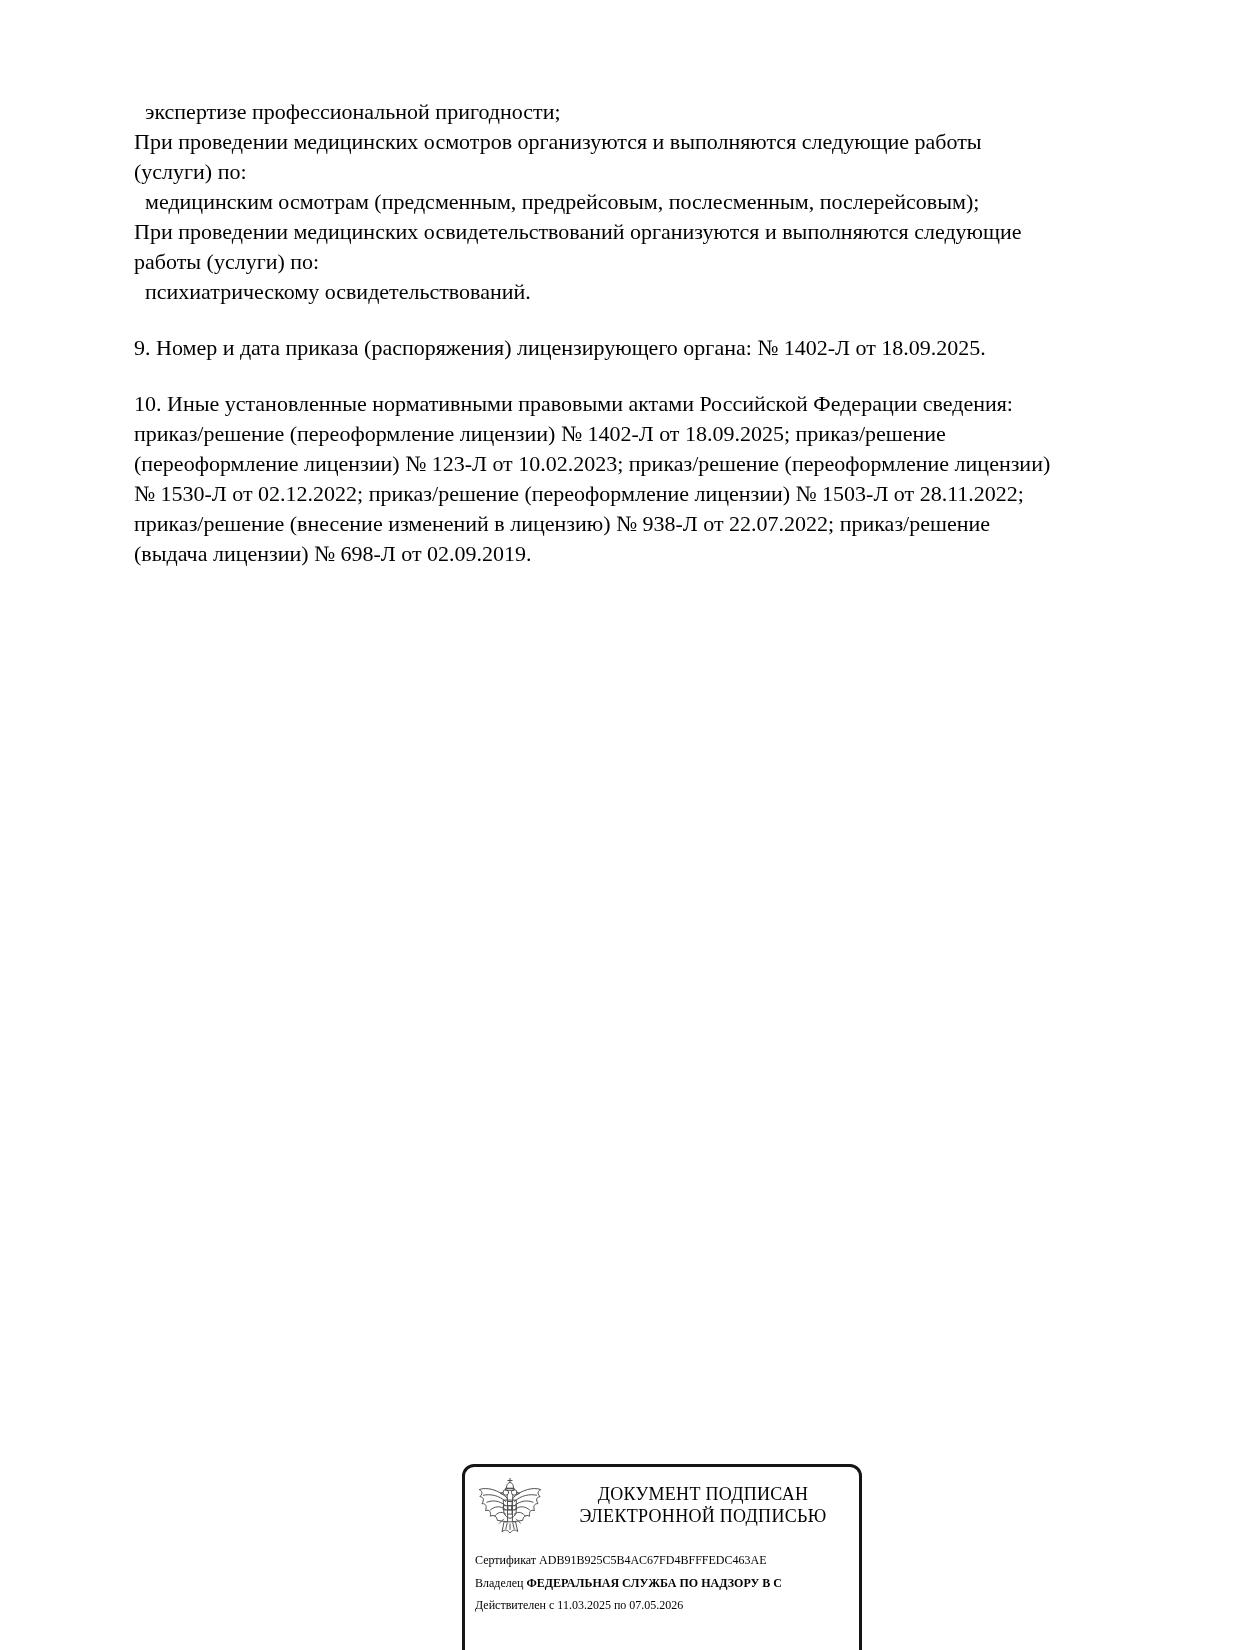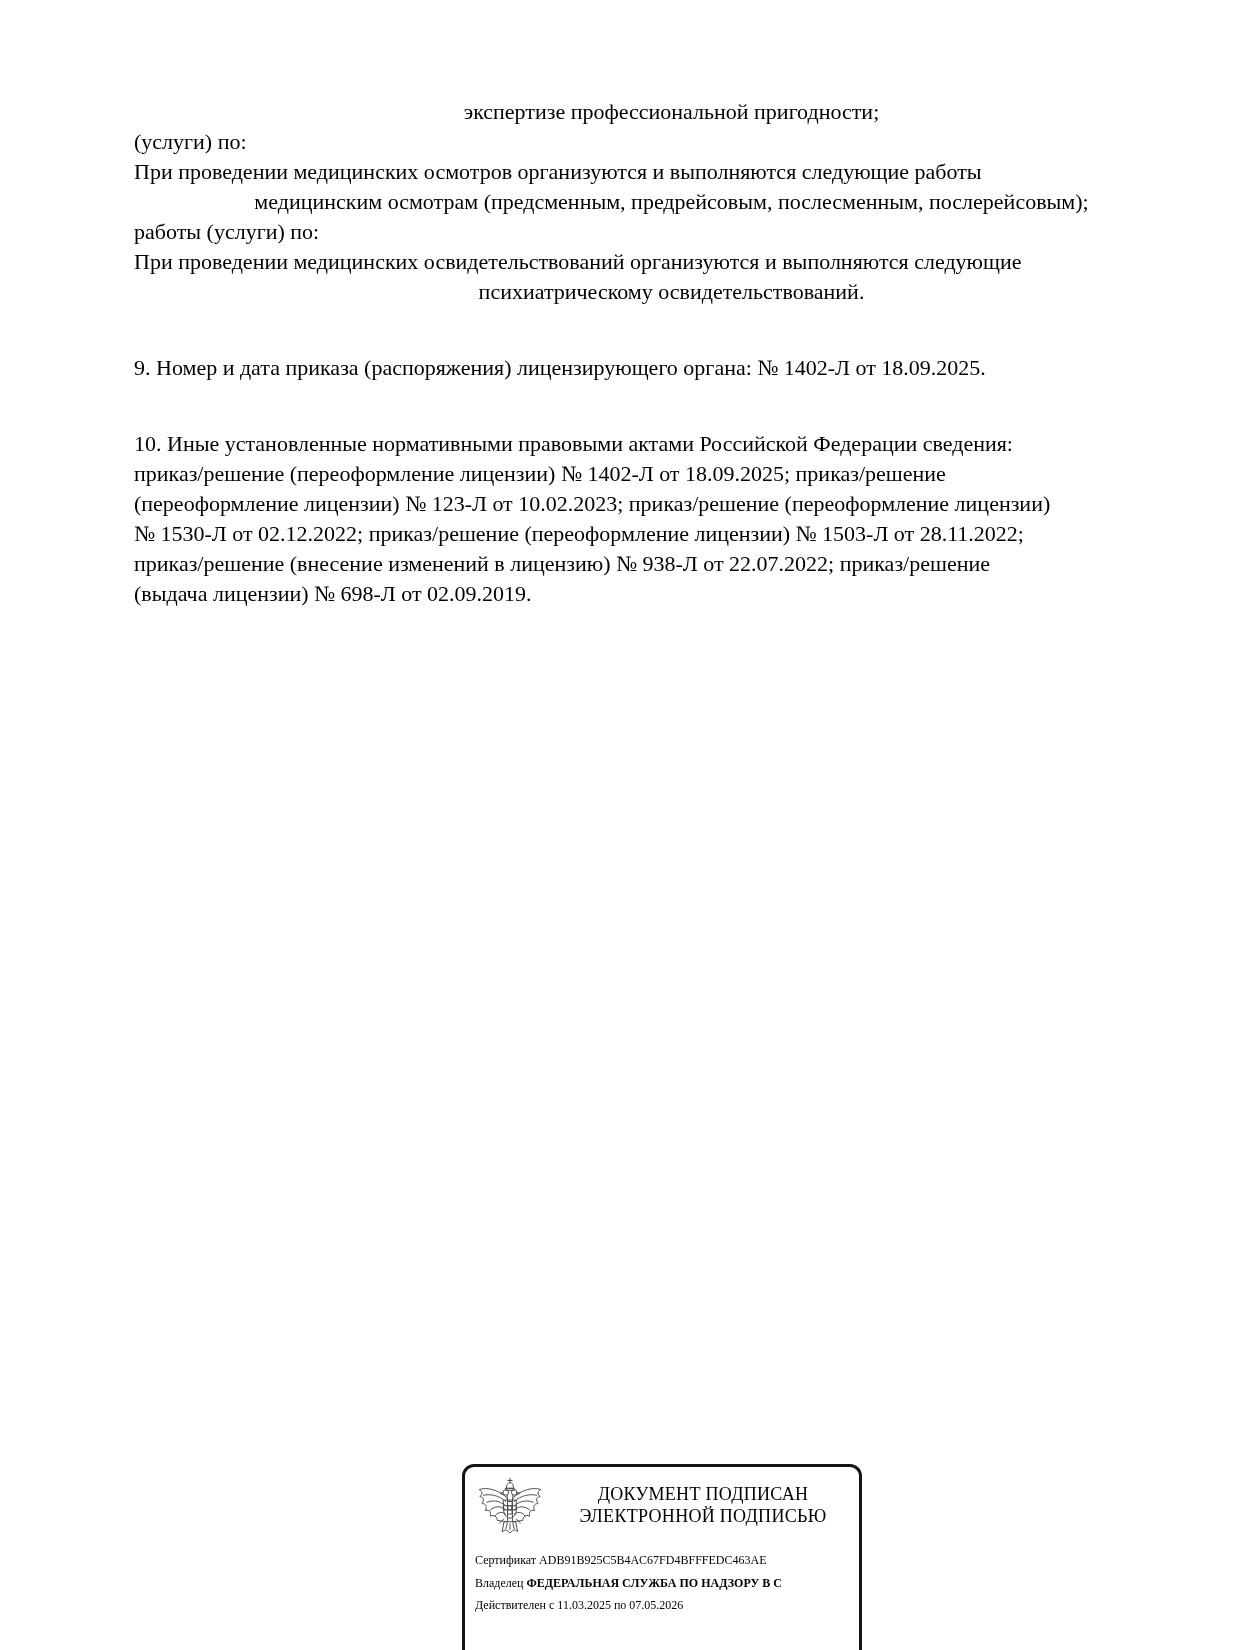--- a/index.html
+++ b/index.html
@@ -19,23 +19,23 @@
   
   .doc-text {
     position: absolute;
     left: 134px;
     top: 97px;
     width: 1064px;
     font-size: 22px;
     line-height: 30px;
   }
   .block { margin: 0; }
-  .block.gap-top { margin-top: 46px; }
+  .block.gap-top { margin-top: 26px; }
   .text-line { white-space: nowrap; }
-  .block.list-item .text-line { padding-left: 11px; text-align: center; }
+  .block.list-item .text-line { padding-left: 11px; }
   
   .stamp {
     position: absolute;
     left: 462px;
     top: 1464px;
     width: 400px;
     height: 207px;
     border: 3px solid #151515;
     border-radius: 12px;
     box-sizing: border-box;
@@ -75,31 +75,31 @@
 
 <div class="page">
 
   <div class="doc-text">
 
     <div class="block list-item">
       <div class="text-line">экспертизе профессиональной пригодности;</div>
     </div>
 
     <div class="block">
+      <div class="text-line">При проведении медицинских осмотров организуются и выполняются следующие работы</div>
       <div class="text-line">(услуги) по:</div>
-      <div class="text-line">При проведении медицинских осмотров организуются и выполняются следующие работы</div>
     </div>
 
     <div class="block list-item">
       <div class="text-line">медицинским осмотрам (предсменным, предрейсовым, послесменным, послерейсовым);</div>
     </div>
 
     <div class="block">
+      <div class="text-line">При проведении медицинских освидетельствований организуются и выполняются следующие</div>
       <div class="text-line">работы (услуги) по:</div>
-      <div class="text-line">При проведении медицинских освидетельствований организуются и выполняются следующие</div>
     </div>
 
     <div class="block list-item">
       <div class="text-line">психиатрическому освидетельствований.</div>
     </div>
 
     <div class="block gap-top">
       <div class="text-line">9. Номер и дата приказа (распоряжения) лицензирующего органа: № 1402-Л от 18.09.2025.</div>
     </div>
 

